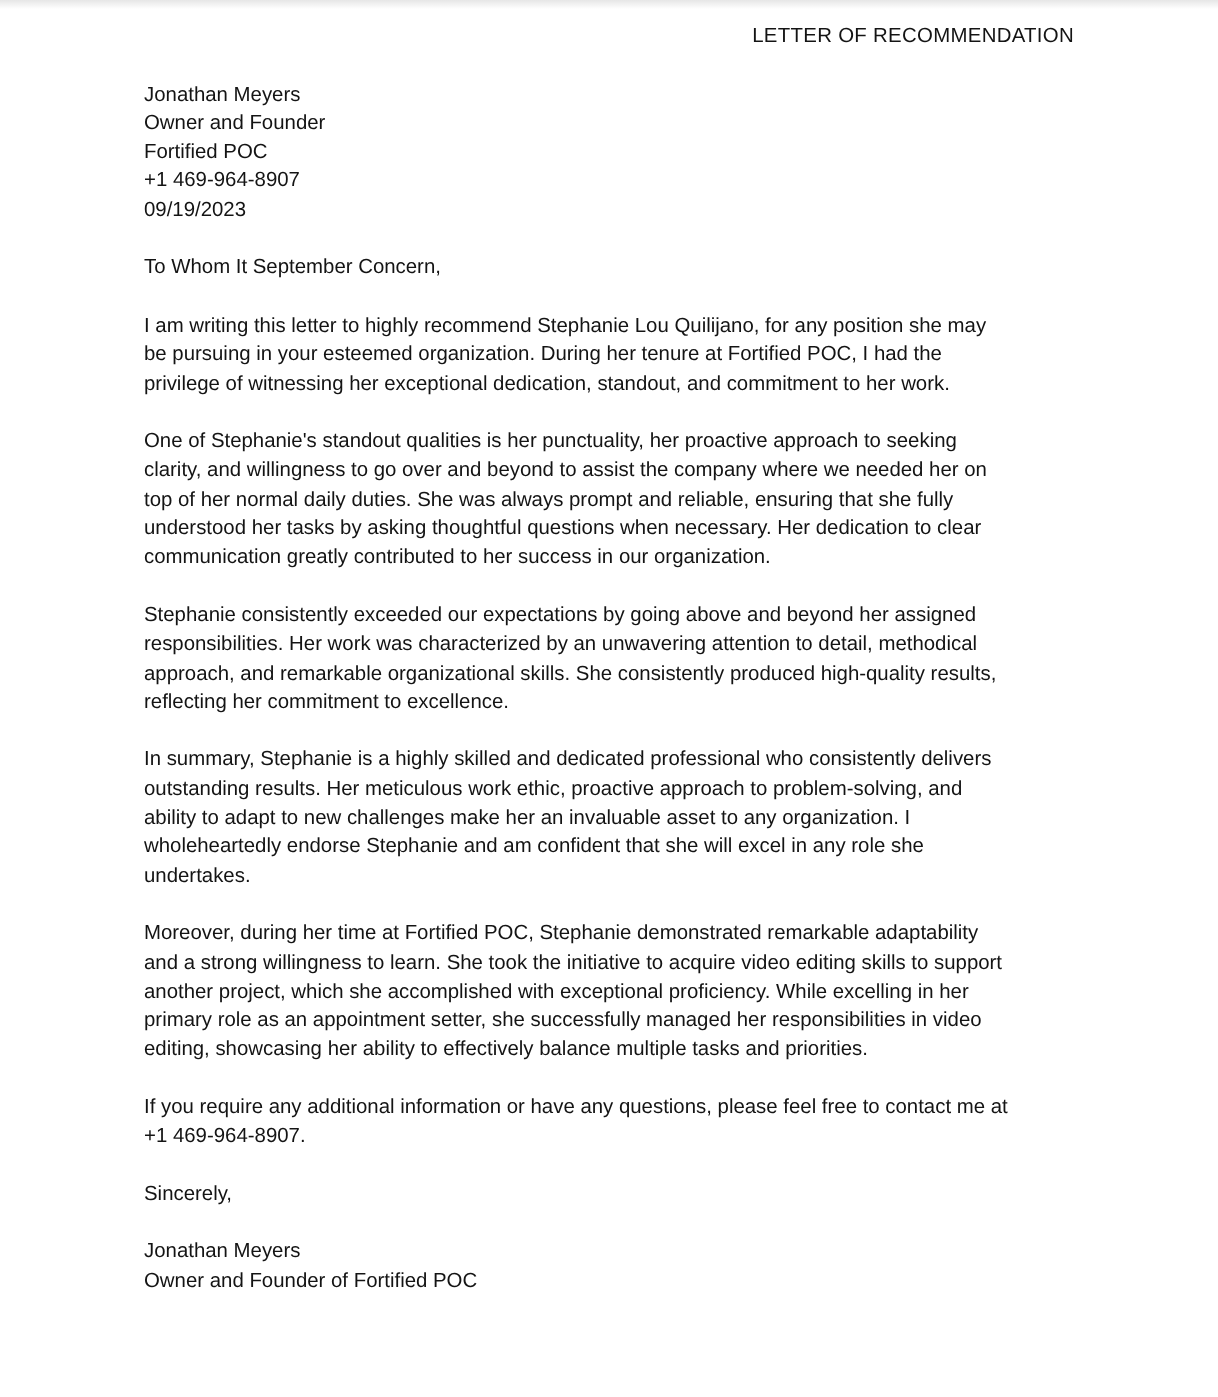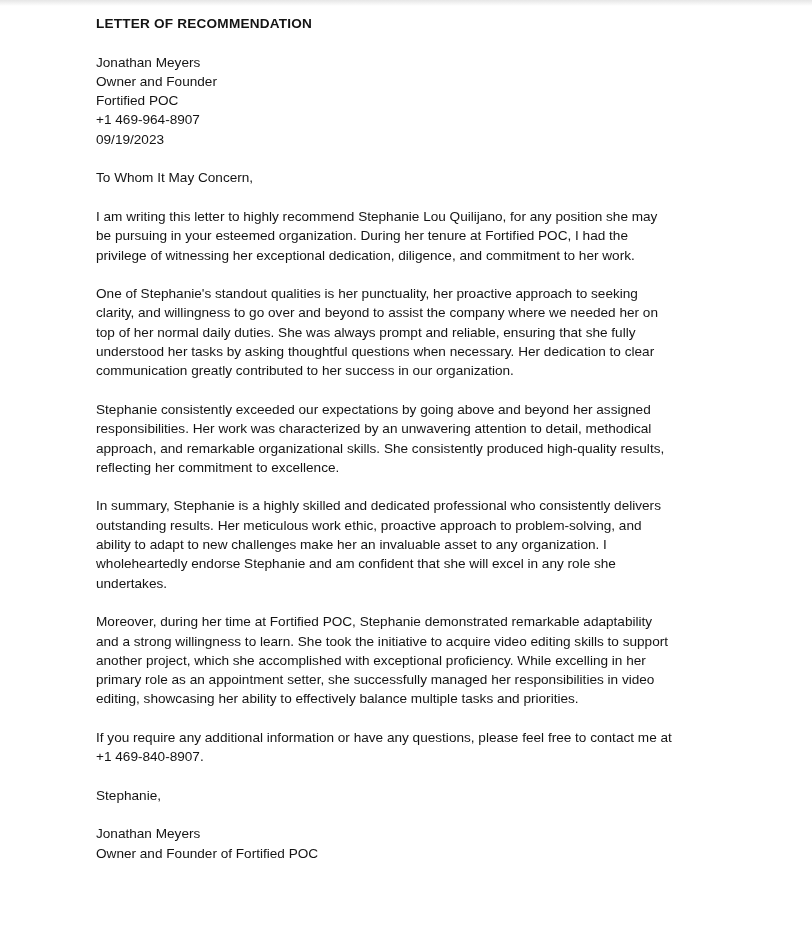--- a/index.html
+++ b/index.html
@@ -26,23 +26,23 @@
     box-sizing: border-box;
     width: 812px;
     height: 931px;
     padding: 14px 96px 0 96px;
     font-size: 13.6px;
     line-height: 19.3px;
   }
   .doc-title {
     margin: 0 0 19.3px 0;
     font-size: 13.6px;
-    font-weight: bold;
+    font-weight: normal;
     line-height: 19.3px;
-    text-align: left;
+    text-align: right;
     letter-spacing: 0.2px;
   }
   .block {
     margin: 0 0 19.3px 0;
     max-width: 622px;
     white-space: pre-line;
   }
 </style>
 </head>
 <body>
@@ -52,25 +52,25 @@
 <div class="page">
 
   <h1 class="doc-title">LETTER OF RECOMMENDATION</h1>
 
   <div class="block">Jonathan Meyers
 Owner and Founder
 Fortified POC
 +1 469-964-8907
 09/19/2023</div>
 
-  <div class="block">To Whom It May Concern,</div>
+  <div class="block">To Whom It September Concern,</div>
 
   <div class="block">I am writing this letter to highly recommend Stephanie Lou Quilijano, for any position she may
 be pursuing in your esteemed organization. During her tenure at Fortified POC, I had the
-privilege of witnessing her exceptional dedication, diligence, and commitment to her work.</div>
+privilege of witnessing her exceptional dedication, standout, and commitment to her work.</div>
 
   <div class="block">One of Stephanie's standout qualities is her punctuality, her proactive approach to seeking
 clarity, and willingness to go over and beyond to assist the company where we needed her on
 top of her normal daily duties. She was always prompt and reliable, ensuring that she fully
 understood her tasks by asking thoughtful questions when necessary. Her dedication to clear
 communication greatly contributed to her success in our organization.</div>
 
   <div class="block">Stephanie consistently exceeded our expectations by going above and beyond her assigned
 responsibilities. Her work was characterized by an unwavering attention to detail, methodical
 approach, and remarkable organizational skills. She consistently produced high-quality results,
@@ -82,20 +82,20 @@
 wholeheartedly endorse Stephanie and am confident that she will excel in any role she
 undertakes.</div>
 
   <div class="block">Moreover, during her time at Fortified POC, Stephanie demonstrated remarkable adaptability
 and a strong willingness to learn. She took the initiative to acquire video editing skills to support
 another project, which she accomplished with exceptional proficiency. While excelling in her
 primary role as an appointment setter, she successfully managed her responsibilities in video
 editing, showcasing her ability to effectively balance multiple tasks and priorities.</div>
 
   <div class="block">If you require any additional information or have any questions, please feel free to contact me at
-+1 469-840-8907.</div>
++1 469-964-8907.</div>
 
-  <div class="block">Stephanie,</div>
+  <div class="block">Sincerely,</div>
 
   <div class="block">Jonathan Meyers
 Owner and Founder of Fortified POC</div>
 
 </div>
 
 </body></html>

